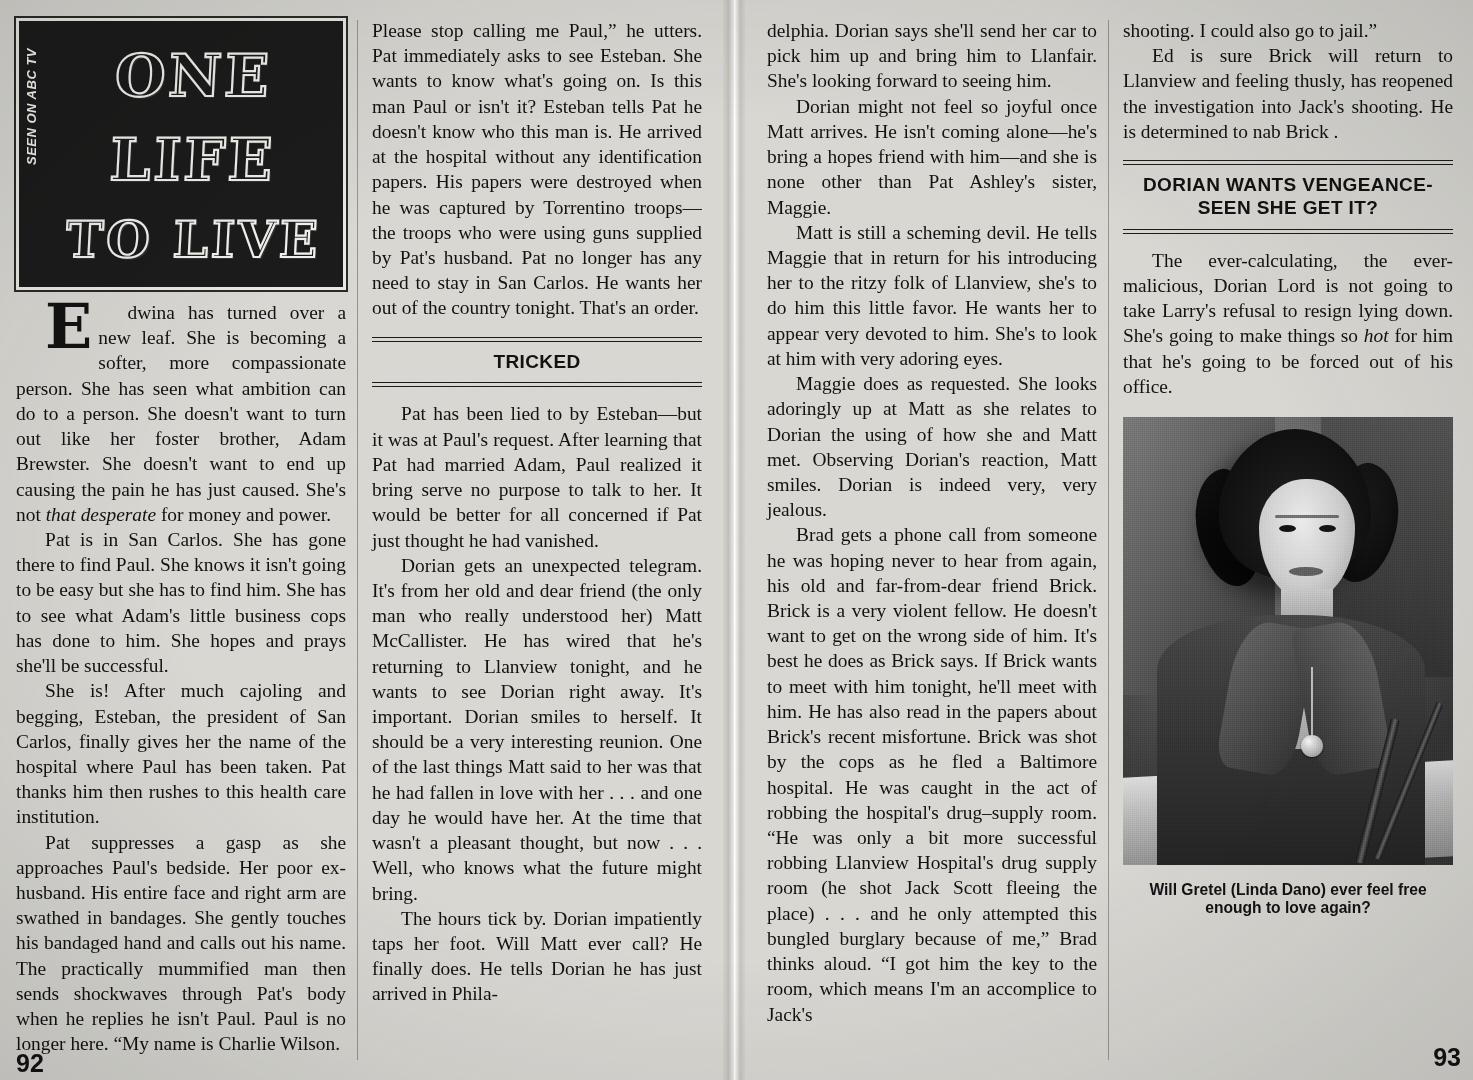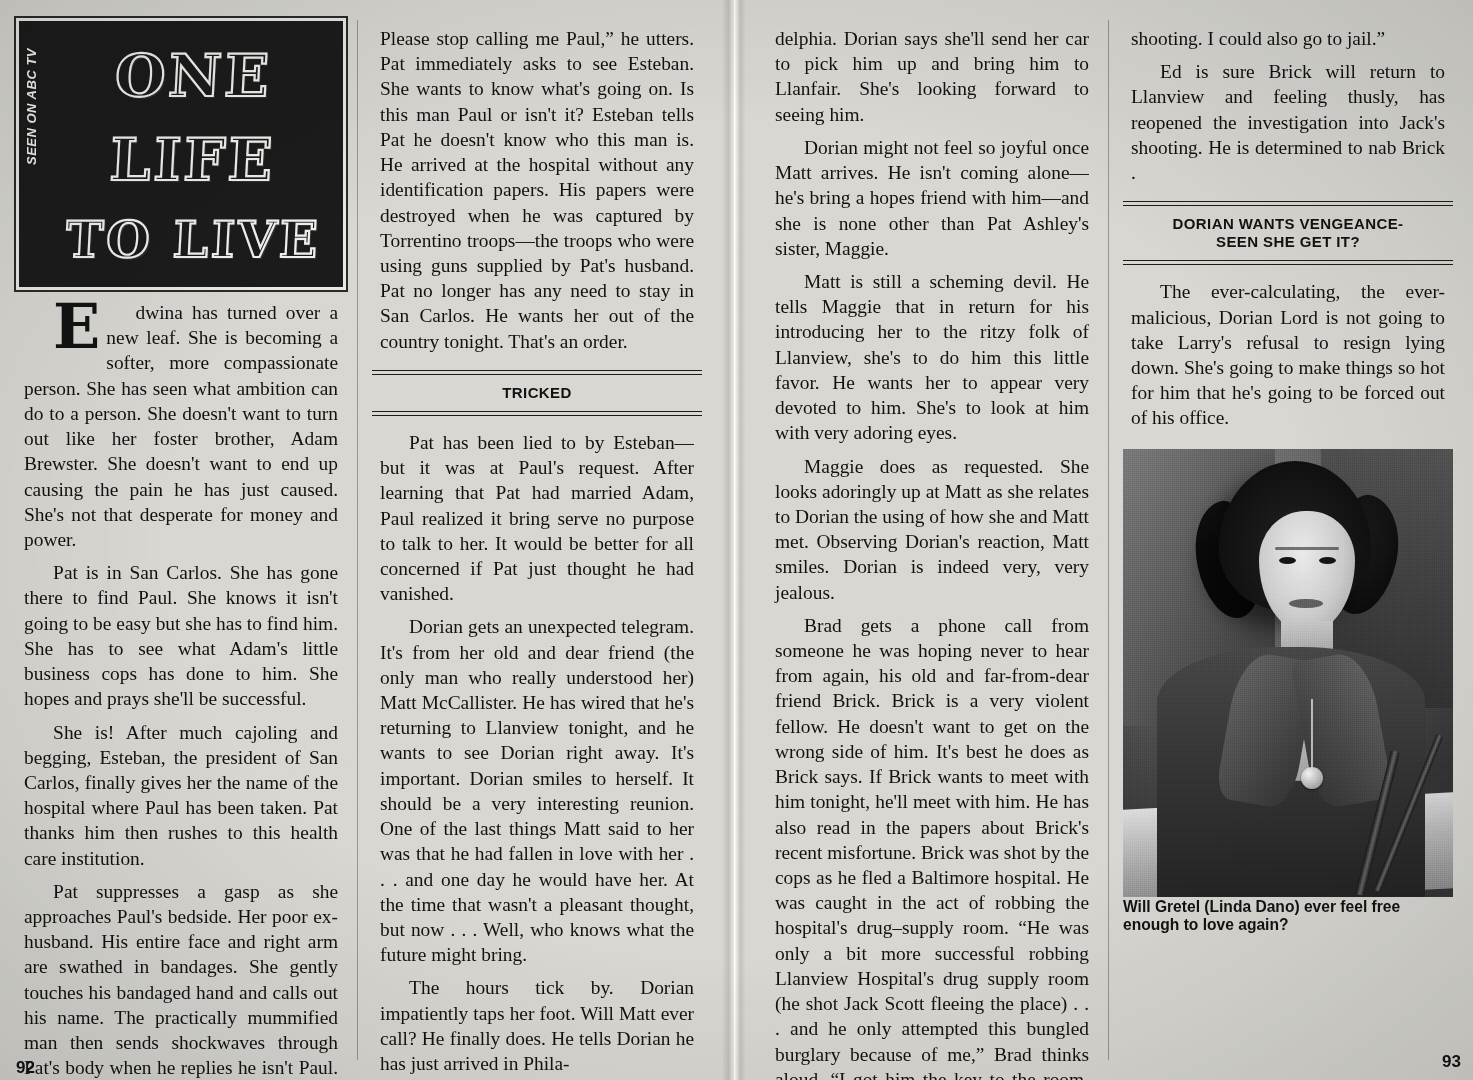--- a/index.html
+++ b/index.html
@@ -52,21 +52,21 @@
     line-height: 1.30;
     hyphens: auto;
     -webkit-hyphens: auto;
   }
   #col1 { left: 16px;  width: 330px; }
   #col2 { left: 372px; width: 330px; }
   #col3 { left: 767px; width: 330px; }
   #col4 { left: 1123px; width: 330px; }
 
   .col p {
-    margin: 8px;
+    margin: 0;
     text-indent: 1.5em;
   }
   .col p.noindent { text-indent: 0; }
 
   
   .vrule {
     position: absolute;
     top: 20px;
     width: 1px;
     height: 1040px;
@@ -150,21 +150,21 @@
   }
   .sec .rule {
     height: 3px;
     border-top: 1px solid #1c1c1a;
     border-bottom: 1px solid #1c1c1a;
     background: transparent;
   }
   .sec .head {
     font-family: "Liberation Sans", sans-serif;
     font-weight: bold;
-    font-size: 15px;
+    font-size: 19px;
     letter-spacing: .4px;
     text-align: center;
     padding: 9px 2px 9px 2px;
     line-height: 1.2;
   }
 
   
   .photo-wrap { margin-top: 18px; }
   .photo {
     position: relative;
@@ -315,35 +315,35 @@
     background-image:
       repeating-linear-gradient(0deg, rgba(255,255,255,.035) 0 1px, rgba(0,0,0,.035) 1px 2px),
       repeating-linear-gradient(90deg, rgba(255,255,255,.03) 0 1px, rgba(0,0,0,.03) 1px 2px);
     mix-blend-mode: overlay;
   }
   .caption {
     font-family: "Liberation Sans", sans-serif;
     font-weight: bold;
     font-size: 15.6px;
     line-height: 1.18;
-    margin-top: 1px;
-    text-align: left;
+    margin-top: 16px;
+    text-align: center;
   }
 
   
   .folio {
     position: absolute;
     font-family: "Liberation Sans", sans-serif;
     font-weight: bold;
-    font-size: 17px;
+    font-size: 25px;
   }
   #folio-left  { left: 16px;   bottom: 2px; }
   #folio-right { right: 12px;  bottom: 8px; }
 
-  .italic { }
+  .italic { font-style: italic; }
 </style>
 </head>
 <body>
 
 <div id="page">
 
   <div class="spine"></div>
   <div class="vrule" id="vr1"></div>
   <div class="vrule" id="vr2"></div>
 

